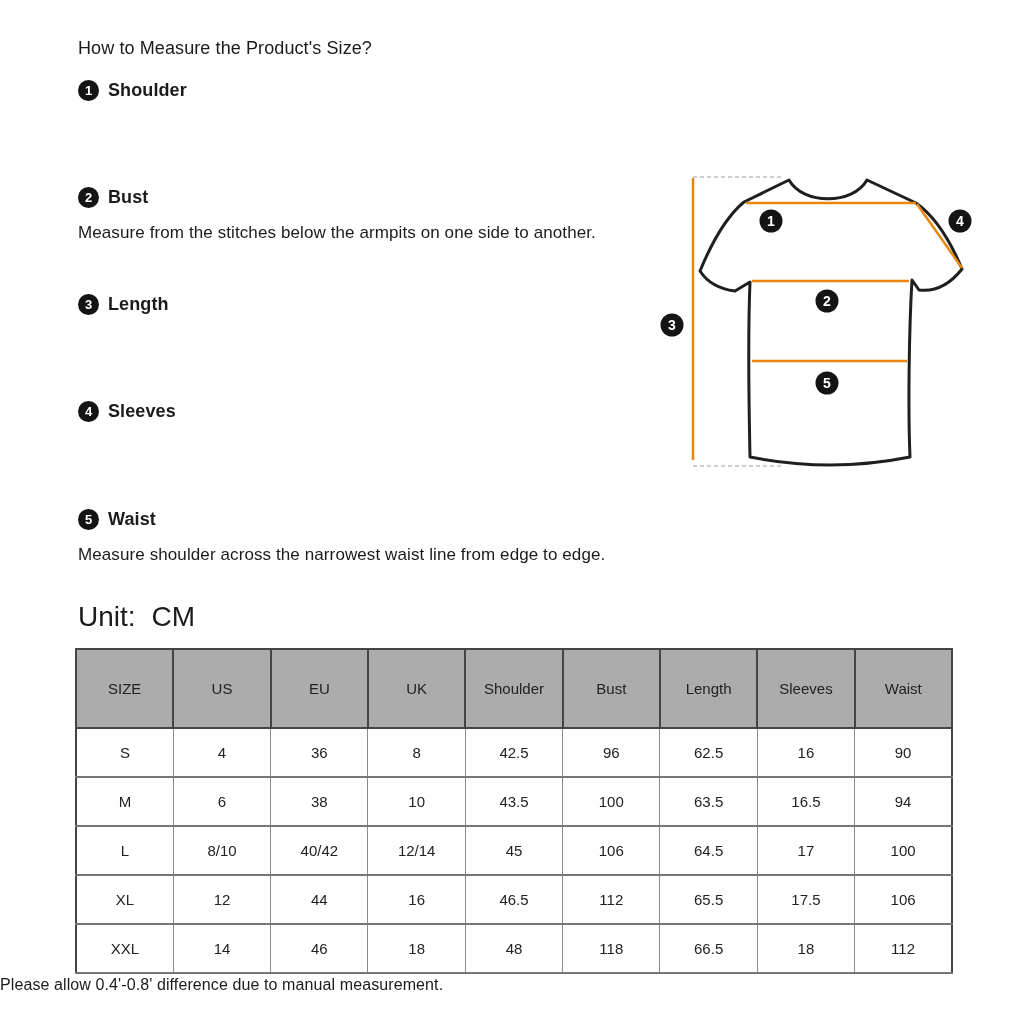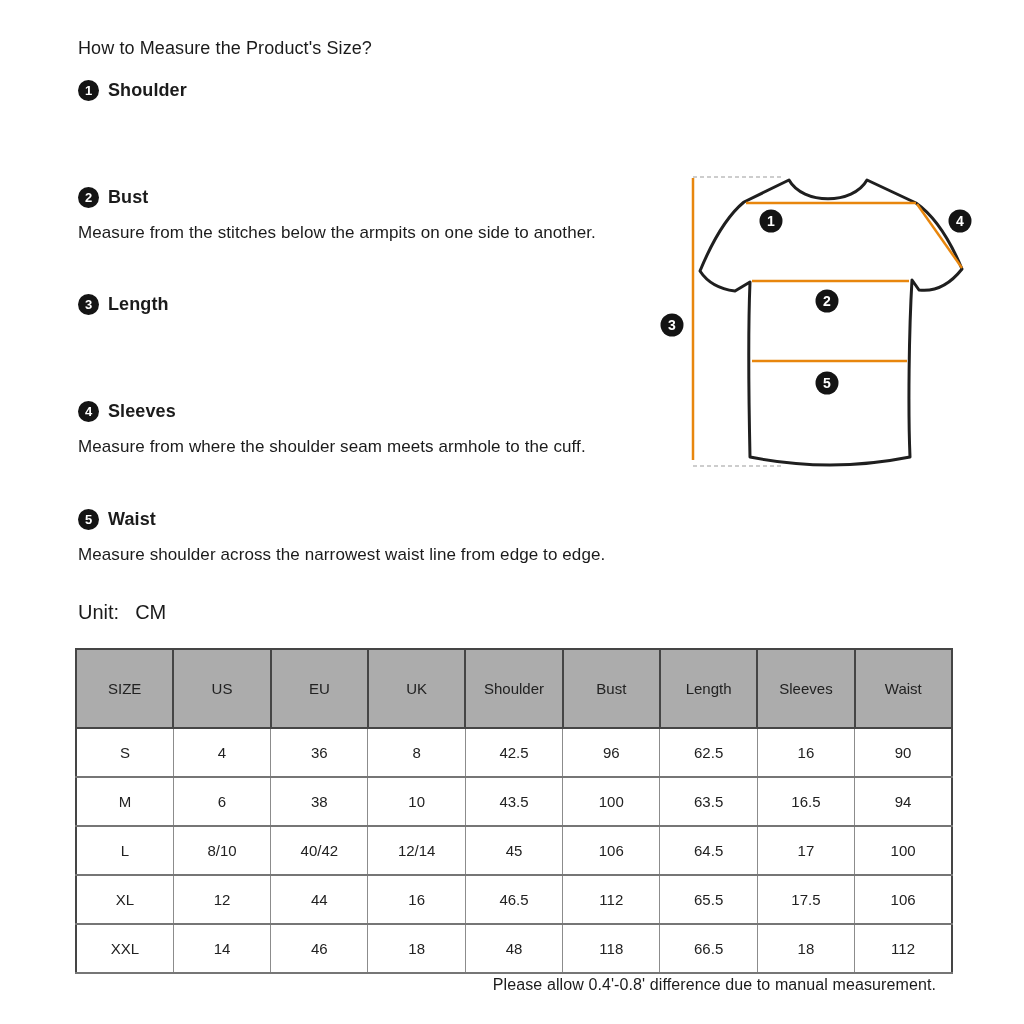--- a/index.html
+++ b/index.html
@@ -14,21 +14,21 @@
   .num-badge {
     width:21px; height:21px; border-radius:50%;
     background:#141414; color:#ffffff;
     font-size:13px; font-weight:bold;
     display:flex; align-items:center; justify-content:center;
     flex:0 0 21px;
   }
   .sec-label { font-size:18px; font-weight:600; letter-spacing:0.1px; }
   .sec-desc { margin-top:14px; font-size:17px; line-height:22.5px; letter-spacing:0.1px; }
 
-  .unit-line { position:absolute; left:78px; top:601px; display:flex; gap:16px; font-size:20px; }
+  .unit-line { position:absolute; left:78px; top:601px; display:flex; gap:16px; font-size:28px; }
 
   
   .diagram { position:absolute; left:640px; top:160px; width:384px; height:330px; }
 
   
   .table-wrap { position:absolute; left:75px; top:648px; width:878px; }
   table.size-table {
     width:100%; border-collapse:collapse; table-layout:fixed;
     border:2px solid #454545;
   }
@@ -36,21 +36,21 @@
     height:79px; background:#acacac;
     border:2px solid #454545;
     font-size:15px; font-weight:500; color:#222222;
   }
   table.size-table td {
     height:49px; background:#ffffff; text-align:center;
     border-left:1px solid #8c8c8c; border-right:1px solid #8c8c8c;
     border-top:2px solid #767676; border-bottom:2px solid #767676;
     font-size:15px; color:#222222;
   }
-  .footer-note { position:absolute; left:12px; top:976px; width:924px; text-align:right; font-size:16px; letter-spacing:0.1px; }
+  .footer-note { position:absolute; left:0; top:976px; width:924px; text-align:left; font-size:16px; letter-spacing:0.1px; }
 </style>
 </head>
 <body>
 
 <div class="page">
 
   <div class="page-title">How to Measure the Product's Size?</div>
 
   <div class="sec" style="top:80px">
     <div class="sec-head">
@@ -72,21 +72,20 @@
       <span class="num-badge">3</span>
       <span class="sec-label">Length</span>
     </div>
   </div>
 
   <div class="sec" style="top:401px">
     <div class="sec-head">
       <span class="num-badge">4</span>
       <span class="sec-label">Sleeves</span>
     </div>
-    <div class="sec-desc">Measure from where the shoulder seam meets armhole to the cuff.</div>
   </div>
 
   <div class="sec" style="top:509px">
     <div class="sec-head">
       <span class="num-badge">5</span>
       <span class="sec-label">Waist</span>
     </div>
     <div class="sec-desc">Measure shoulder across the narrowest waist line from edge to edge.</div>
   </div>
 

